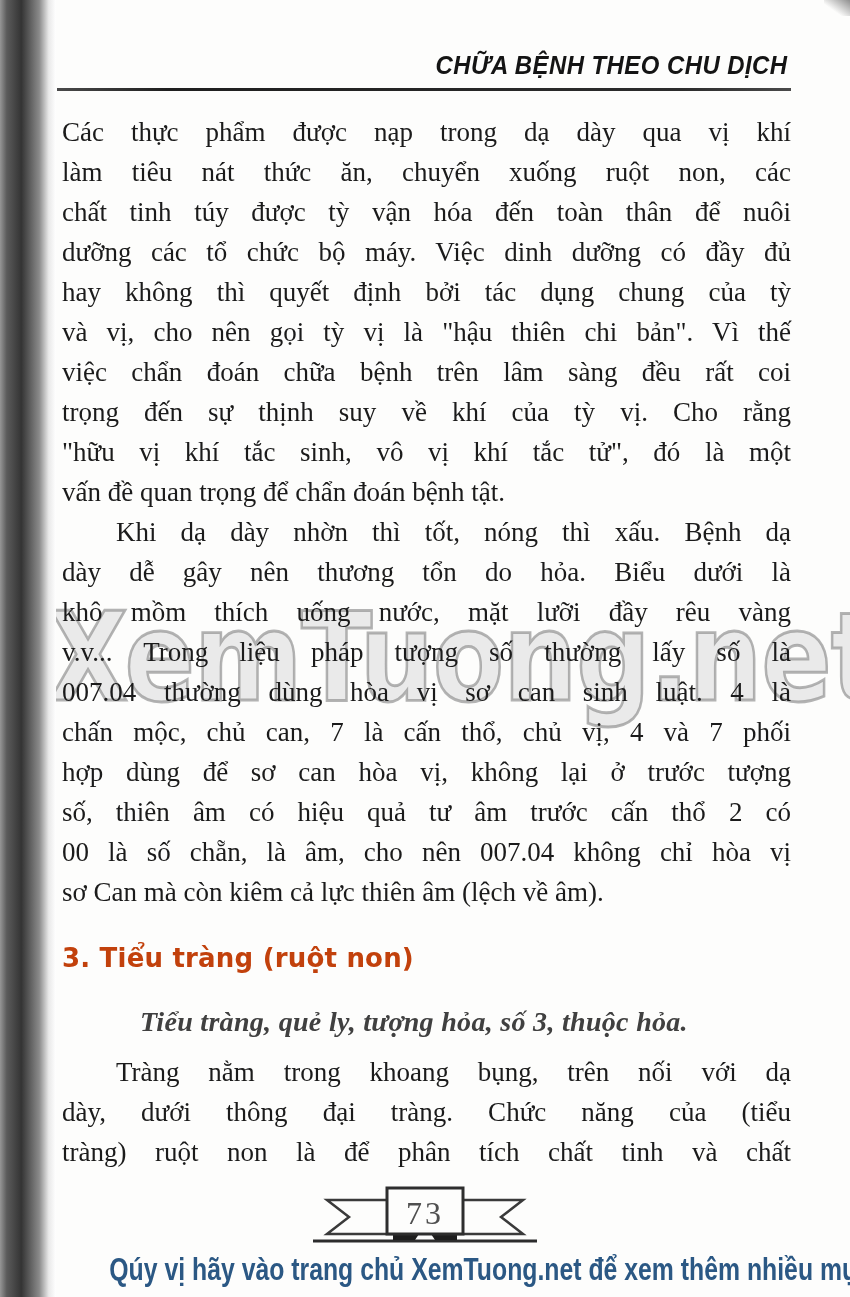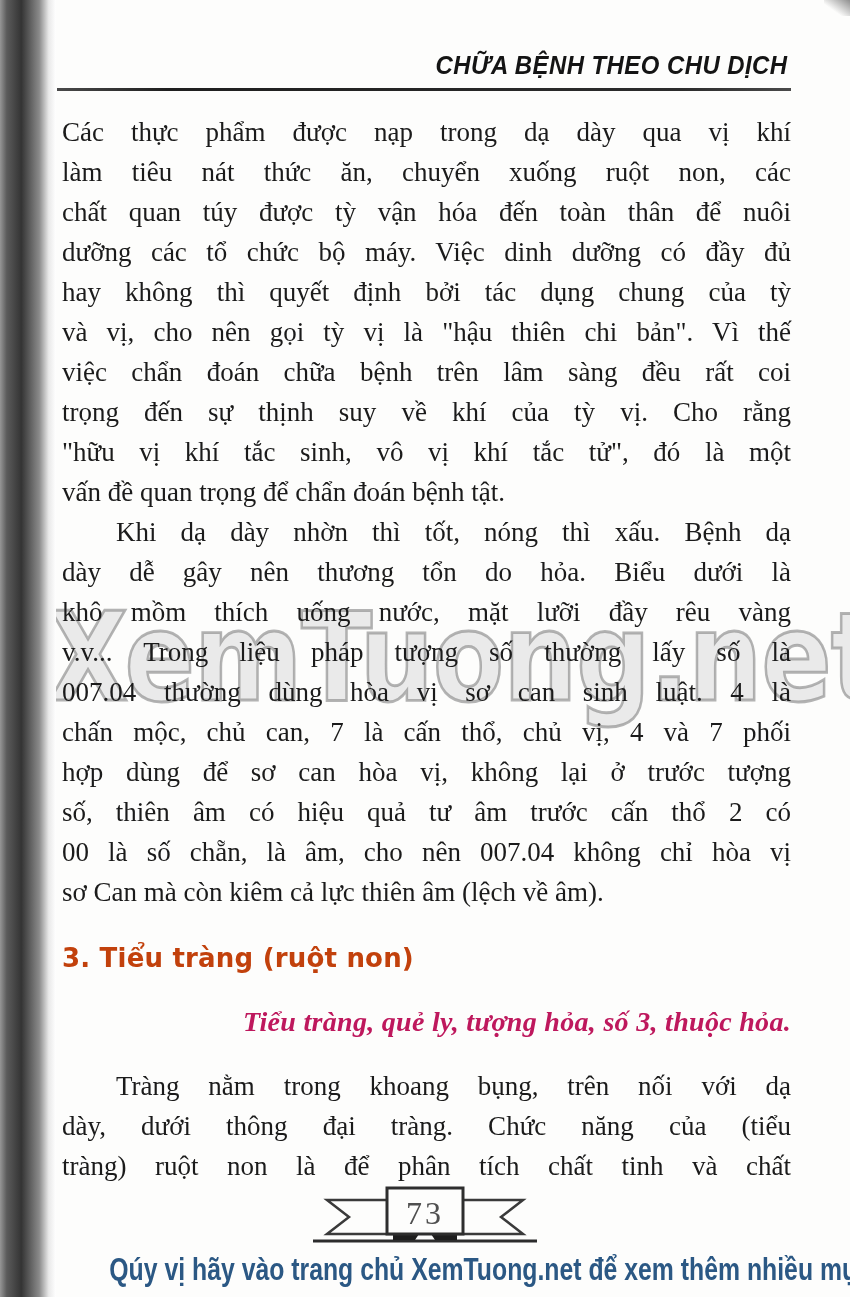--- a/index.html
+++ b/index.html
@@ -61,26 +61,25 @@
   .tline.lastline { text-align-last:left; }
   .tline.indent { padding-left:54px; }
 
   .section-heading {
     margin-top:26px; margin-bottom:0;
     font-family:"DejaVu Sans",sans-serif;
     font-weight:bold; font-size:26px; color:#c2410c;
     letter-spacing:0.2px;
   }
   .section-lead {
-    margin-top:24px; margin-bottom:24px;
+    margin-top:24px; margin-bottom:10px;
     padding-left:78px;
     font-weight:bold; font-style:italic;
-    font-size:28px; color:#be185d;
+    font-size:28px; color:#404040;
     letter-spacing:0.3px;
-    text-align:right;
   }
 
   
   .banner { position:absolute; left:295px; top:1180px; z-index:3; }
 
   
   .footer {
     position:absolute; left:0; top:1252px; width:850px;
     text-align:center; z-index:4;
   }
@@ -98,21 +97,21 @@
 
   <div class="watermark">XemTuong.net</div>
 
   <div class="header-title">CHỮA BỆNH THEO CHU DỊCH</div>
   <div class="header-rule"></div>
 
   <div class="content" style="color: rgb(27, 27, 27);">
     <div>
         <div class="tline">Các thực phẩm được nạp trong dạ dày qua vị khí</div>
         <div class="tline">làm tiêu nát thức ăn, chuyển xuống ruột non, các</div>
-        <div class="tline">chất quan túy được tỳ vận hóa đến toàn thân để nuôi</div>
+        <div class="tline">chất tinh túy được tỳ vận hóa đến toàn thân để nuôi</div>
         <div class="tline">dưỡng các tổ chức bộ máy. Việc dinh dưỡng có đầy đủ</div>
         <div class="tline">hay không thì quyết định bởi tác dụng chung của tỳ</div>
         <div class="tline">và vị, cho nên gọi tỳ vị là "hậu thiên chi bản". Vì thế</div>
         <div class="tline">việc chẩn đoán chữa bệnh trên lâm sàng đều rất coi</div>
         <div class="tline">trọng đến sự thịnh suy về khí của tỳ vị. Cho rằng</div>
         <div class="tline">"hữu vị khí tắc sinh, vô vị khí tắc tử", đó là một</div>
         <div class="tline lastline">vấn đề quan trọng để chẩn đoán bệnh tật.</div>
       </div>
     <div>
         <div class="tline indent">Khi dạ dày nhờn thì tốt, nóng thì xấu. Bệnh dạ</div>

